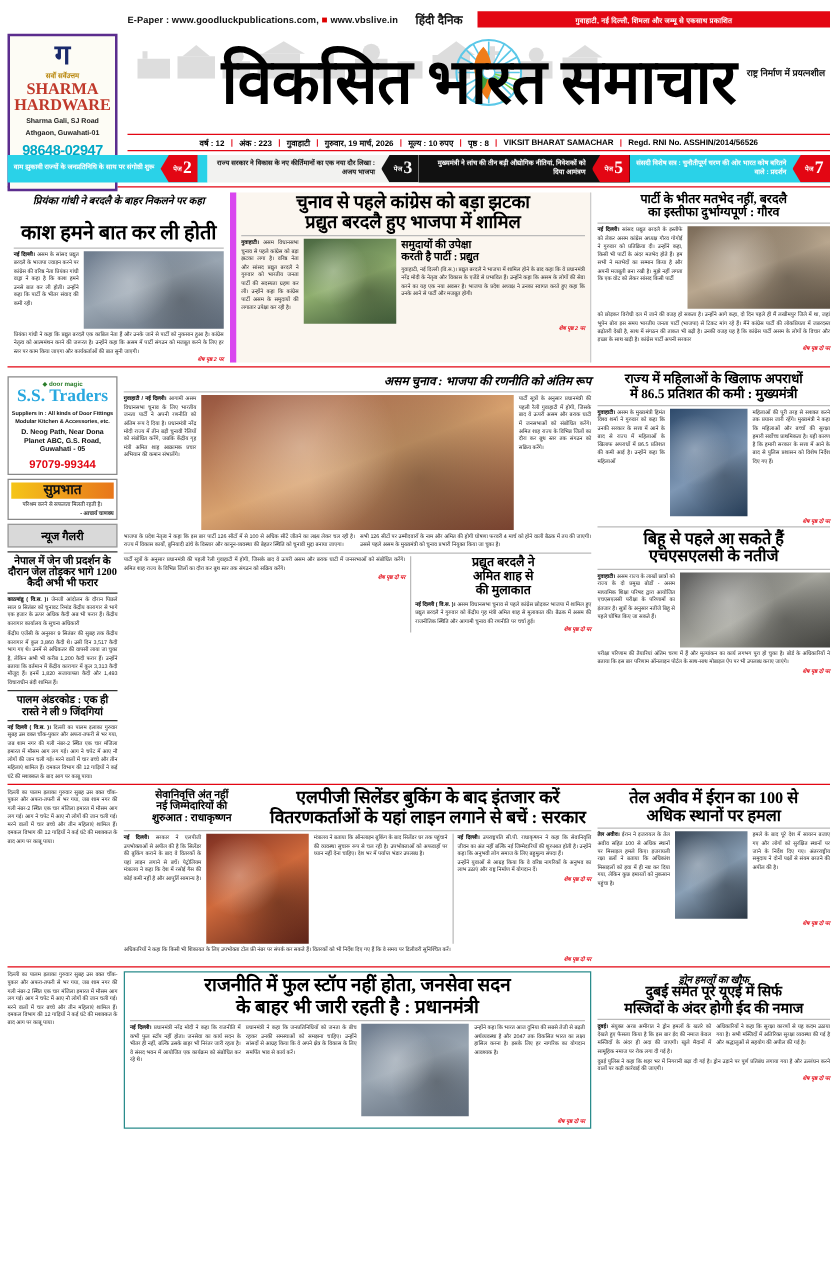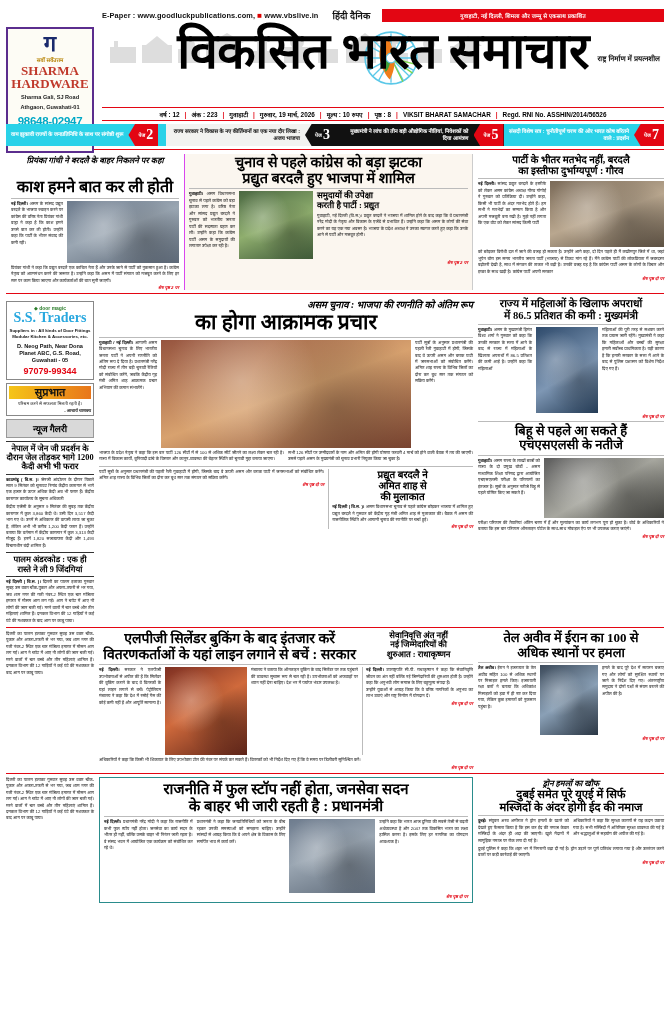--- a/index.html
+++ b/index.html
@@ -19,21 +19,21 @@
   .hindi-daily { font-size: 9.5px; font-weight: bold; color:#111; padding: 4px 0 0 14px; }
   .redstrip {
     flex: 1; margin-left: 12px; background: linear-gradient(90deg,#e8projection,#e00);
     background: #e30613; color: #fff; font-size: 5.6px; font-weight: bold;
     display: flex; align-items: center; justify-content: center; height: 13px;
     margin-top: 4px; letter-spacing:.2px;
   }
 
   
   .masthead-wrap { display: flex; position: relative; height: 78px; margin-left: 96px; }
-  .masthead { flex: 1; position: relative; display:flex; align-items:flex-start; justify-content:center; }
+  .masthead { flex: 1; position: relative; display:flex; align-items:center; justify-content:center; }
   .skyline {
     position: absolute; left: 0; right: 120px; top: 2px; height: 34px;
     opacity: .33;
   }
   .mast-title {
     font-family: "Liberation Serif", "DejaVu Serif", serif;
     font-size: 50px; font-weight: bold; color: #000; line-height: .98;
     letter-spacing: -0.5px; white-space: nowrap; position: relative; z-index: 3;
     padding-bottom:2px;
   }
@@ -112,21 +112,21 @@
   .photo.p7 { background: linear-gradient(150deg,#7d2f22 0%, #d06a3c 45%, #5c2318 100%); }
   .photo.p8 { background: linear-gradient(150deg,#3c4a5a 0%, #8aa0b6 50%, #2a3644 100%); }
   .photo::after{content:"";position:absolute;inset:0;background:
      radial-gradient(circle at 32% 38%, rgba(255,255,255,.30), transparent 42%),
      radial-gradient(circle at 70% 62%, rgba(0,0,0,.25), transparent 48%);}
 
   
   .row1 { display: flex; gap: 5px; margin-top: 4px; }
   .col-left-sb { width: 88px; flex: 0 0 88px; }
   .r1-a { width: 168px; flex: 0 0 168px; }
-  .r1-b { flex: 1; border-left: 1px solid #d946ef; border-right: 1px solid #ccc; padding: 0 4px;
+  .r1-b { flex: 1; border-left: 5px solid #d946ef; border-right: 1px solid #ccc; padding: 0 4px;
           background:#fbf6ef; }
   .r1-c { width: 186px; flex: 0 0 186px; }
 
   
   .band-main { display:flex; gap:5px; margin-top:4px; }
   .main-center { flex:1; }
   .main-right { width: 186px; flex: 0 0 186px; }
 
   .gal-head {
     background:#d9d9d9; border:1px solid #999; text-align:center; font-weight:bold;
@@ -373,21 +373,20 @@
         <div class="body-txt" style="margin-top:2px;">
           <span class="dateline">नई दिल्ली ( वि.स. )।</span>
           <span>दिल्ली का पालम इलाका गुरुवार सुबह उस वक्त चौंक-पुकार और अफरा-तफरी से भर गया, जब शाम नगर की गली नंबर-2 स्थित एक चार मंजिला इमारत में मौसम आग लग गई। आग ने चपेट में आए नौ लोगों की जान चली गई। मरने वालों में चार बच्चे और तीन महिलाएं शामिल हैं। दमकल विभाग की 12 गाड़ियों ने कई घंटे की मशक्कत के बाद आग पर काबू पाया।</span>
         </div>
       </div>
     </div>
 
     <div class="main-center">
       <div>
         <div class="kicker" style="font-size:9.6px;text-align:right;">असम चुनाव : भाजपा की रणनीति को अंतिम रूप</div>
-        <div class="hl" style="font-size:21px;">का होगा आक्रामक प्रचार</div>
         <div class="hr-thin"></div>
         <div class="flexgap" style="margin-top:2px;">
           <div style="width:58px;">
             <div class="body-txt">
               <span class="dateline">गुवाहाटी / नई दिल्ली।</span>
               <span>आगामी असम विधानसभा चुनाव के लिए भारतीय जनता पार्टी ने अपनी रणनीति को अंतिम रूप दे दिया है। प्रधानमंत्री नरेंद्र मोदी राज्य में तीन बड़ी चुनावी रैलियों को संबोधित करेंगे, जबकि केंद्रीय गृह मंत्री अमित शाह आक्रामक प्रचार अभियान की कमान संभालेंगे।</span>
             </div>
           </div>
           <div class="photo p4" style="flex:1;height:108px;"></div>
           <div style="width:58px;">
@@ -461,28 +460,28 @@
 
   <div class="hr-red"></div>
 
   <div class="band-main" style="margin-top:2px;">
     <div class="col-left-sb">
       <div class="body-txt">दिल्ली का पालम इलाका गुरुवार सुबह उस वक्त चौंक-पुकार और अफरा-तफरी से भर गया, जब शाम नगर की गली नंबर-2 स्थित एक चार मंजिला इमारत में मौसम आग लग गई। आग ने चपेट में आए नौ लोगों की जान चली गई। मरने वालों में चार बच्चे और तीन महिलाएं शामिल हैं। दमकल विभाग की 12 गाड़ियों ने कई घंटे की मशक्कत के बाद आग पर काबू पाया।</div>
     </div>
 
     <div style="flex:1;">
       <div class="flexgap">
+        <div style="flex:1;">
+          <div class="hl" style="font-size:8.4px;">सेवानिवृत्ति अंत नहीं</div>
+          <div class="hl" style="font-size:8.4px;">नई जिम्मेदारियों की</div>
+          <div class="hl" style="font-size:8.4px;">शुरुआत : राधाकृष्णन</div>
+        </div>
         <div style="flex:2.4;">
           <div class="hl" style="font-size:14px;">एलपीजी सिलेंडर बुकिंग के बाद इंतजार करें</div>
           <div class="hl" style="font-size:14px;">वितरणकर्ताओं के यहां लाइन लगाने से बचें : सरकार</div>
-        </div>
-        <div style="flex:1;">
-          <div class="hl" style="font-size:8.4px;">सेवानिवृत्ति अंत नहीं</div>
-          <div class="hl" style="font-size:8.4px;">नई जिम्मेदारियों की</div>
-          <div class="hl" style="font-size:8.4px;">शुरुआत : राधाकृष्णन</div>
         </div>
       </div>
       <div class="hr-thin"></div>
       <div class="flexgap">
         <div style="width:62px;">
           <div class="body-txt">
             <span class="dateline">नई दिल्ली।</span>
             <span>सरकार ने एलपीजी उपभोक्ताओं से अपील की है कि सिलेंडर की बुकिंग कराने के बाद वे वितरकों के यहां लाइन लगाने से बचें। पेट्रोलियम मंत्रालय ने कहा कि देश में रसोई गैस की कोई कमी नहीं है और आपूर्ति सामान्य है।</span>
           </div>
         </div>

